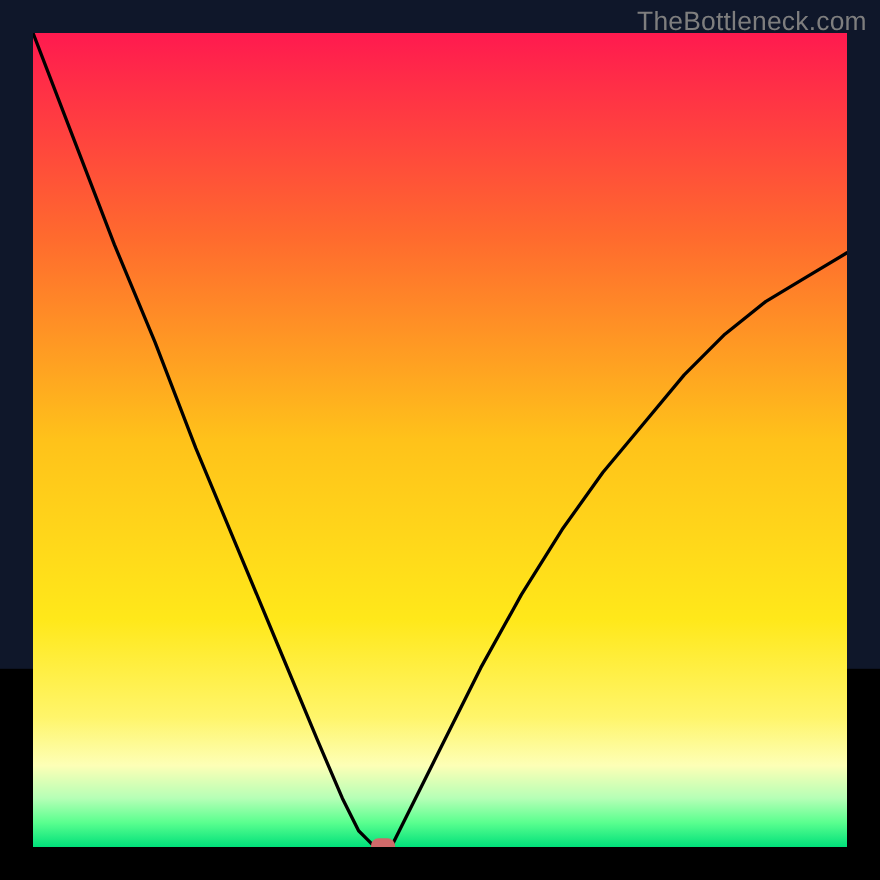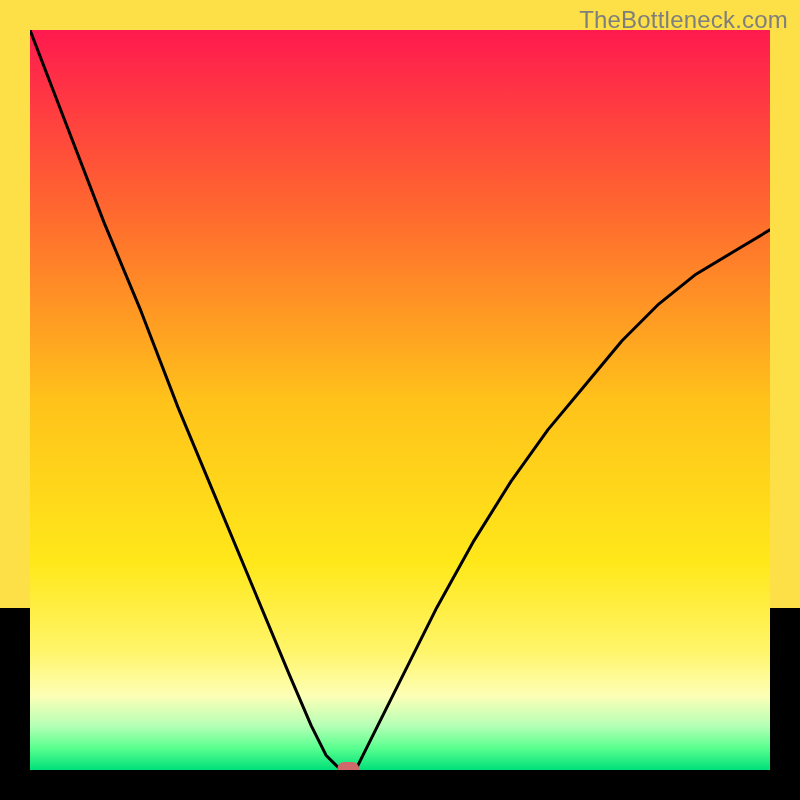--- a/index.html
+++ b/index.html
@@ -1,21 +1,21 @@
 <!DOCTYPE html>
 <html><head>
 <meta charset="utf-8">
 <style>
   * { margin: 0; padding: 0; box-sizing: border-box; }
   html, body { width: 800px; height: 800px; overflow: hidden; background: #000; }
   .frame {
     position: relative;
     width: 800px;
     height: 608px;
-    background: #fde047;
+    background: #0f172a;
   }
   .watermark {
     position: absolute;
     top: 6px;
     right: 12px;
     font-family: Arial, Helvetica, sans-serif;
     font-size: 24px;
     color: #7e7e7e;
     font-weight: 500;
     letter-spacing: 0.2px;

